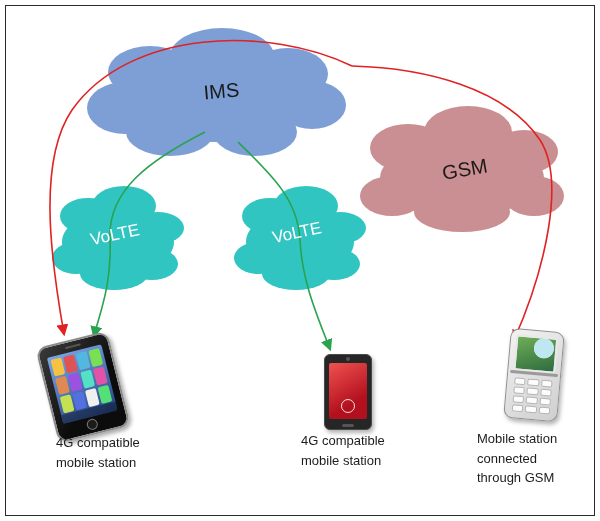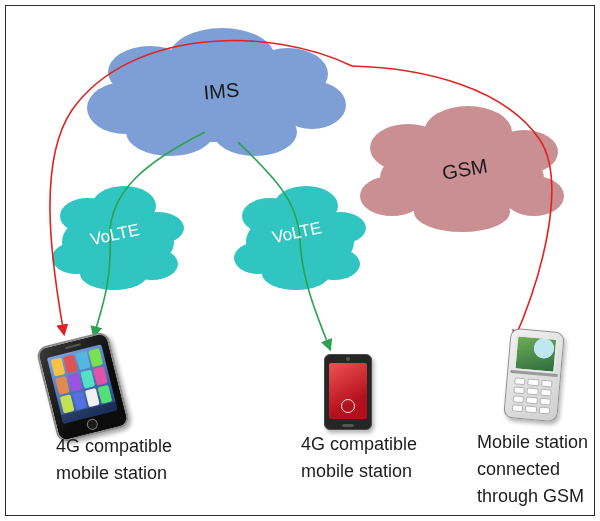--- a/index.html
+++ b/index.html
@@ -15,21 +15,21 @@
   svg.layer { position:absolute; left:0; top:0; width:600px; height:521px; }
 
   text.cloud-label {
     font-family:"Liberation Sans", sans-serif;
     font-size:20px;
   }
   text.cloud-label.small { font-size:17px; }
 
   
   .caption {
-    position:absolute; font-size:18px; line-height:1.5; color:#1c1c1c;
+    position:absolute; font-size:13px; line-height:1.5; color:#1c1c1c;
     white-space:pre-line;
   }
   .c1 { left:56px;  top:433px; }
   .c2 { left:301px; top:431px; }
   .c3 { left:477px; top:429px; }
 
   
   .phone1 {
     position:absolute; left:46px; top:338px; width:70px; height:94px;
     transform:rotate(-14deg);

